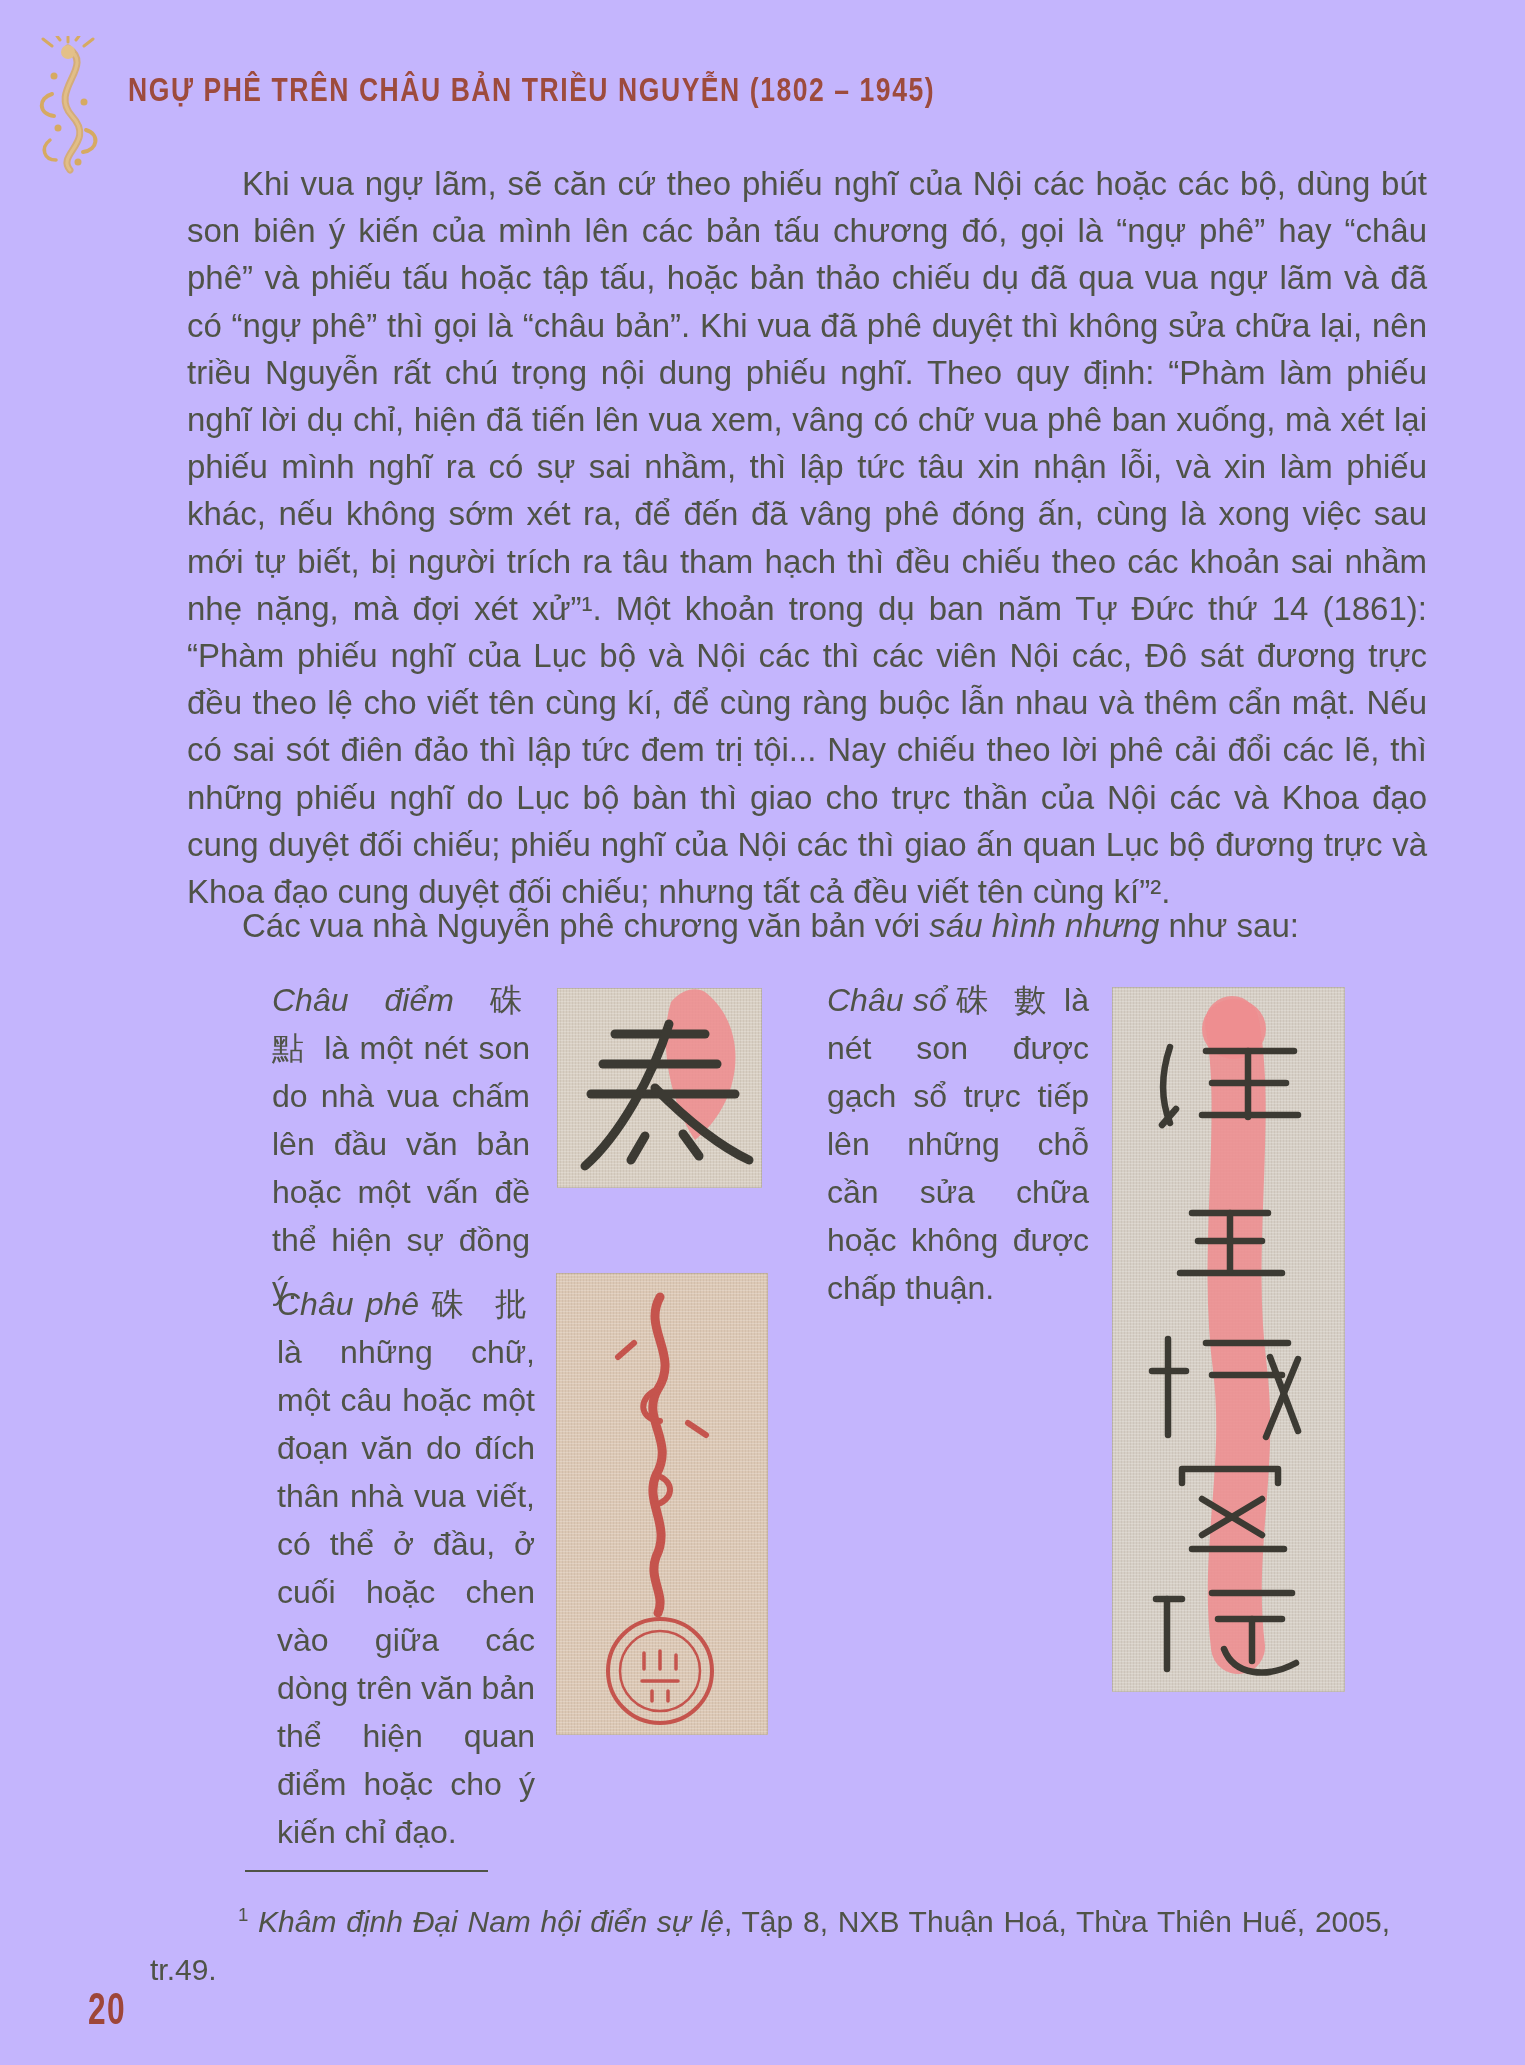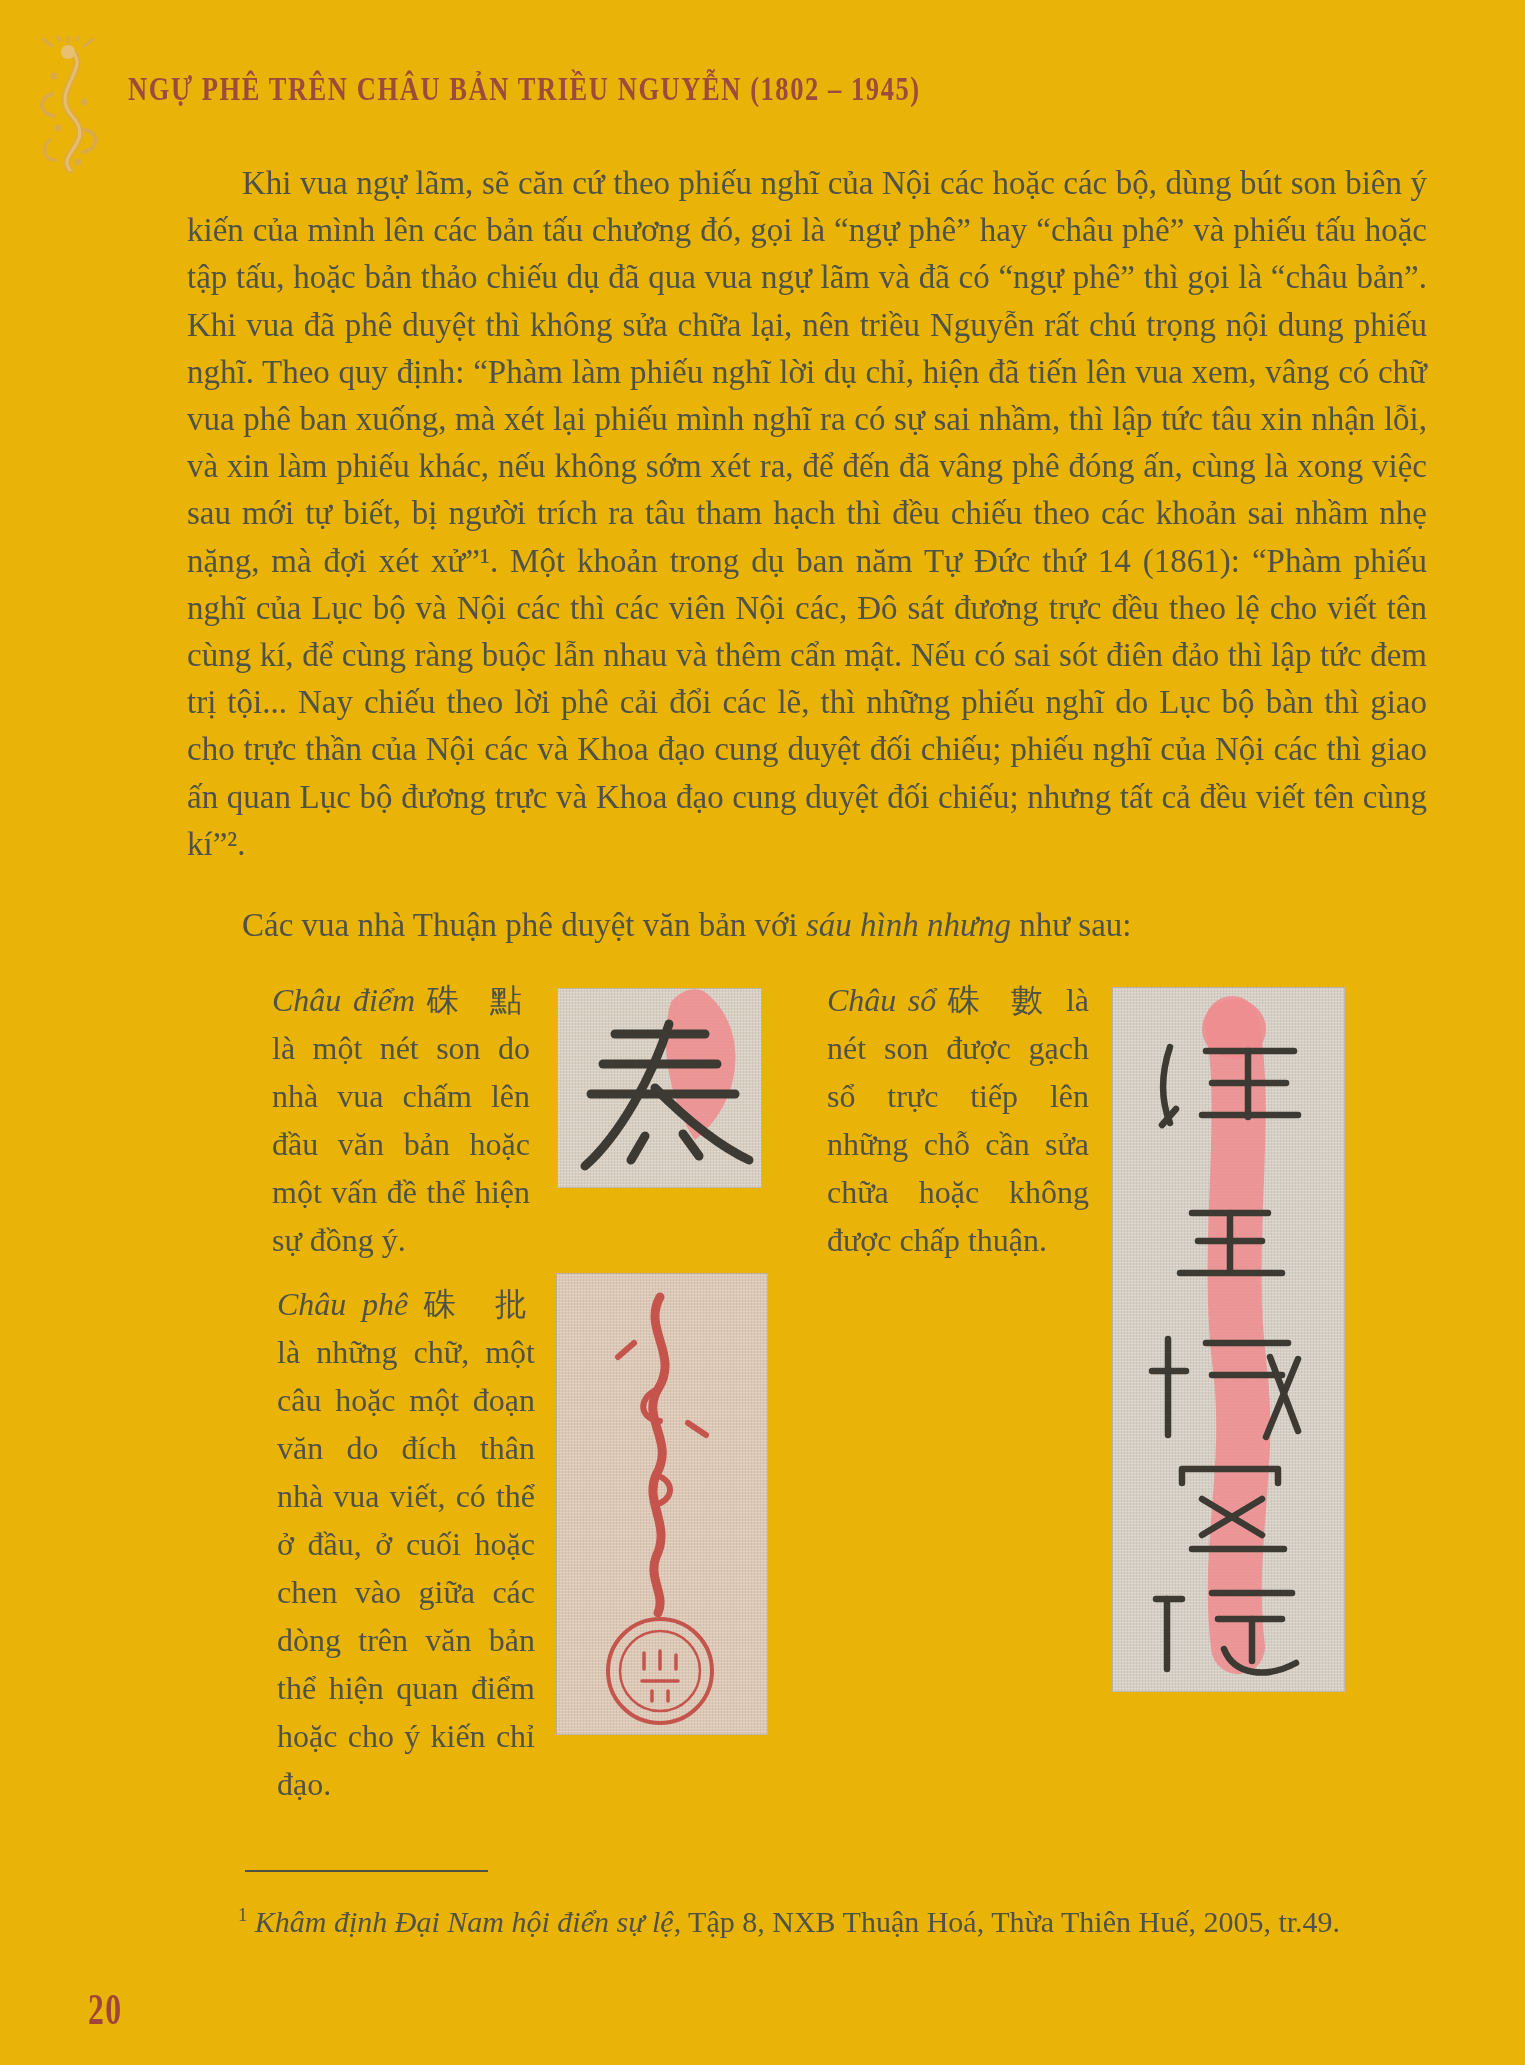--- a/index.html
+++ b/index.html
@@ -1,23 +1,23 @@
 <!DOCTYPE html>
 <html><head>
 <meta charset="utf-8">
 <style>
   * { margin: 0; padding: 0; box-sizing: border-box; }
   html, body { background: #ffffff; }
   .page {
     position: relative;
     width: 1525px;
     height: 2065px;
-    background: #eab308;
+    background: #c4b5fd;
     overflow: hidden;
-    font-family: Liberation Serif, serif;
+    font-family: Liberation Sans, sans-serif;
   }
   .emblem {
     position: absolute;
     left: 22px; top: 36px;
     width: 92px; height: 140px;
     opacity: .9;
   }
   .title {
     position: absolute;
     left: 128px; top: 70px;
@@ -123,21 +123,21 @@
       <circle cx="62" cy="66" r="3.5" fill="#d9a952" stroke="none"></circle>
       <circle cx="36" cy="92" r="3.5" fill="#d9a952" stroke="none"></circle>
       <circle cx="56" cy="126" r="3.5" fill="#d9a952" stroke="none"></circle>
     </g>
   </svg>
 
   <div class="title">NGỰ PHÊ TRÊN CHÂU BẢN TRIỀU NGUYỄN (1802 – 1945)</div>
 
   <div class="bodytext p1">Khi vua ngự lãm, sẽ căn cứ theo phiếu nghĩ của Nội các hoặc các bộ, dùng bút son biên ý kiến của mình lên các bản tấu chương đó, gọi là “ngự phê” hay “châu phê” và phiếu tấu hoặc tập tấu, hoặc bản thảo chiếu dụ đã qua vua ngự lãm và đã có “ngự phê” thì gọi là “châu bản”. Khi vua đã phê duyệt thì không sửa chữa lại, nên triều Nguyễn rất chú trọng nội dung phiếu nghĩ. Theo quy định: “Phàm làm phiếu nghĩ lời dụ chỉ, hiện đã tiến lên vua xem, vâng có chữ vua phê ban xuống, mà xét lại phiếu mình nghĩ ra có sự sai nhầm, thì lập tức tâu xin nhận lỗi, và xin làm phiếu khác, nếu không sớm xét ra, để đến đã vâng phê đóng ấn, cùng là xong việc sau mới tự biết, bị người trích ra tâu tham hạch thì đều chiếu theo các khoản sai nhầm nhẹ nặng, mà đợi xét xử”¹. Một khoản trong dụ ban năm Tự Đức thứ 14 (1861): “Phàm phiếu nghĩ của Lục bộ và Nội các thì các viên Nội các, Đô sát đương trực đều theo lệ cho viết tên cùng kí, để cùng ràng buộc lẫn nhau và thêm cẩn mật. Nếu có sai sót điên đảo thì lập tức đem trị tội... Nay chiếu theo lời phê cải đổi các lẽ, thì những phiếu nghĩ do Lục bộ bàn thì giao cho trực thần của Nội các và Khoa đạo cung duyệt đối chiếu; phiếu nghĩ của Nội các thì giao ấn quan Lục bộ đương trực và Khoa đạo cung duyệt đối chiếu; nhưng tất cả đều viết tên cùng kí”².</div>
 
-  <div class="bodytext p2"><span>Các vua nhà Thuận phê duyệt văn bản với </span><span class="it">sáu hình nhưng</span><span> như sau:</span></div>
+  <div class="bodytext p2"><span>Các vua nhà Nguyễn phê chương văn bản với </span><span class="it">sáu hình nhưng</span><span> như sau:</span></div>
 
   <div class="form-block fb-chau-diem"><span class="it">Châu điểm</span> <span class="cjk">硃 點</span><span> là một nét son do nhà vua chấm lên đầu văn bản hoặc một vấn đề thể hiện sự đồng ý.</span></div>
 
   <div class="sample img-chau-diem">
     <svg viewBox="0 0 205 200" aria-hidden="true">
       <path d="M148,4 C192,38 188,112 138,152 C116,120 100,58 114,14 C124,2 138,-2 148,4 Z" fill="#ee8d8f" opacity=".88"></path>
       <g class="ink" stroke-width="9">
         <path d="M58,46 H148"></path>
         <path d="M46,76 H160"></path>
         <path d="M34,106 H178"></path>

